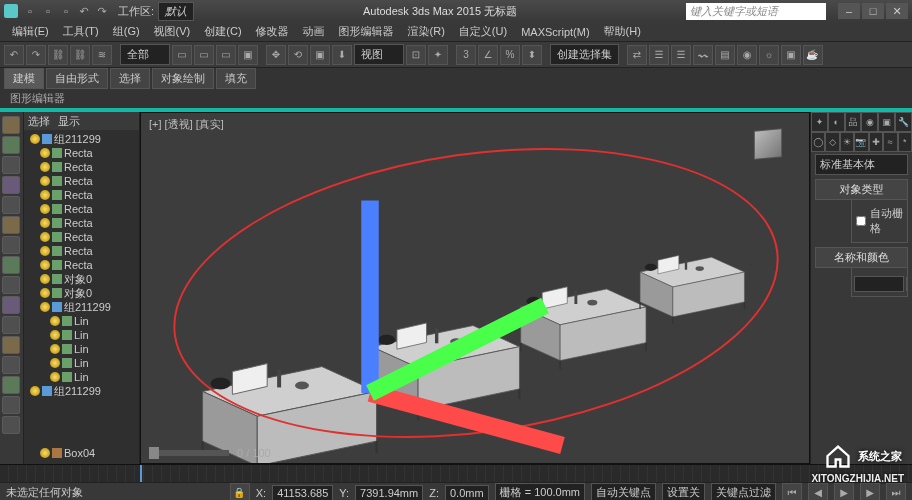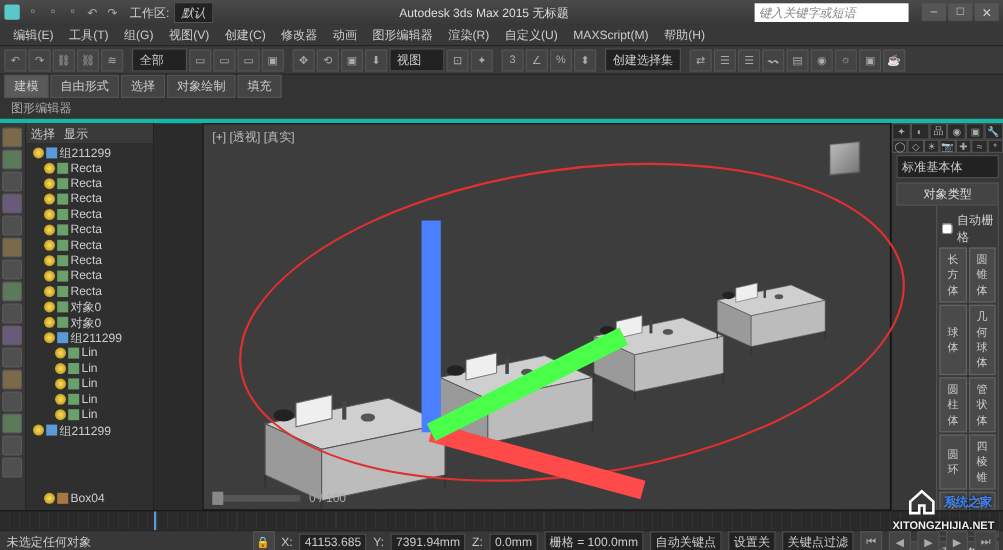--- a/index.html
+++ b/index.html
@@ -37,21 +37,21 @@
 .outliner-hdr { height: 18px; background: #444; padding: 2px 4px; border-bottom: 1px solid #222; }
 .tree { flex: 1; overflow: hidden; padding: 2px; }
 .tree-item { display: flex; align-items: center; gap: 2px; padding: 0 2px; height: 14px; white-space: nowrap; overflow: hidden; }
 .tree-item .bulb { width: 10px; height: 10px; background: radial-gradient(#ffdd66,#aa8800); border-radius: 50%; flex-shrink: 0; }
 .tree-item .ico { width: 10px; height: 10px; flex-shrink: 0; }
 .tree-item .ico.grp { background: #5a9ad6; }
 .tree-item .ico.obj { background: #6aa06a; }
 .tree-item .ico.box { background: #aa7744; }
 .tree-item .lbl { color: #ccc; overflow: hidden; text-overflow: ellipsis; }
 .tree-item.indent { padding-left: 14px; }
-.viewport { flex: 1; background: #3d3d3d; position: relative; border: 1px solid #111; margin-left: 44px; }
+.viewport { flex: 1; background: #3d3d3d; position: relative; border: 1px solid #111; }
 .viewport-label { position: absolute; top: 4px; left: 8px; color: #bbb; }
 .viewport svg { position: absolute; inset: 0; width: 100%; height: 100%; }
 .viewcube { position: absolute; top: 8px; right: 16px; width: 50px; height: 50px; }
 .viewcube .cube { width: 30px; height: 30px; background: linear-gradient(135deg,#bbb,#777); transform: rotateX(15deg) rotateY(-20deg); margin: 8px auto; border: 1px solid #555; }
 .axis { position: absolute; bottom: 40px; left: 12px; width: 40px; height: 40px; }
 .vp-slider { position: absolute; bottom: 4px; left: 8px; display: flex; align-items: center; gap: 8px; color: #aaa; }
 .vp-slider .track { width: 80px; height: 6px; background: #555; position: relative; }
 .vp-slider .thumb { position: absolute; left: 0; top: -3px; width: 10px; height: 12px; background: #888; }
 .right-panel { width: 102px; background: #383838; border-left: 1px solid #222; display: flex; flex-direction: column; }
 .rp-tabs { height: 20px; display: flex; background: #2a2a2a; }
@@ -66,21 +66,21 @@
 .rp-grid button, .rp-roll-body button { background: #4a4a4a; border: 1px solid #666; color: #ccc; padding: 3px 2px; font-size: 10px; cursor: pointer; }
 .rp-colorfield { display: flex; align-items: center; gap: 2px; margin-top: 4px; }
 .rp-colorfield input { flex: 1; background: #222; border: 1px solid #555; color: #ccc; padding: 1px; width: 50px; }
 .rp-colorfield .sw { width: 22px; height: 14px; background: #6a8aaa; border: 1px solid #555; }
 .timeline { height: 18px; background: #2a2a2a; display: flex; align-items: center; position: relative; border-top: 1px solid #111; }
 .timeline .ticks { flex: 1; height: 100%; background: repeating-linear-gradient(90deg,#2a2a2a,#2a2a2a 8px,#333 8px,#333 9px); position: relative; }
 .timeline .marker { position: absolute; left: 140px; top: 0; height: 100%; width: 2px; background: #5a9ad6; }
 .status { height: 20px; background: #383838; display: flex; align-items: center; padding: 0 6px; gap: 6px; border-top: 1px solid #222; }
 .status .field { background: #222; border: 1px solid #555; padding: 1px 4px; color: #ccc; }
 .status .spacer { flex: 1; }
-.watermark { position: absolute; right: 10px; bottom: 30px; color: #3b82f6; font-size: 20px; font-weight: bold; display: flex; align-items: center; gap: 6px; text-shadow: 0 0 4px #000; justify-content: center; }
+.watermark { position: absolute; right: 10px; bottom: 30px; color: #ffffff; font-size: 20px; font-weight: bold; display: flex; align-items: center; gap: 6px; text-shadow: 0 0 4px #000; justify-content: center; }
 .watermark .house { width: 28px; height: 28px; }
 .watermark-url { position: absolute; right: 8px; bottom: 16px; color: #eee; font-size: 10px; text-shadow: 0 0 3px #000; font-weight: bold; }
 .red-ellipse { position: absolute; border: 2px solid #e03030; border-radius: 50%; pointer-events: none; }
 </style>
 </head>
 <body>
 
 <div class="titlebar">
   <div class="logo"></div>
   <div class="quick">
@@ -388,32 +388,20 @@
       <div>*</div>
     </div>
     <div class="rp-dropdown">标准基本体</div>
     <div class="rp-rollout">
       <div class="rp-roll-hdr">对象类型</div>
       <div class="rp-roll-body">
         <div class="rp-check">
             <input type="checkbox" style="">
             <span>自动栅格</span>
           </div>
-        <div class="rp-grid" id="prims">
-            <button>长方体</button>
-            <button>圆锥体</button>
-            <button>球体</button>
-            <button>几何球体</button>
-            <button>圆柱体</button>
-            <button>管状体</button>
-            <button>圆环</button>
-            <button>四棱锥</button>
-            <button>茶壶</button>
-            <button>平面</button>
-          </div>
       </div>
     </div>
     <div class="rp-rollout">
       <div class="rp-roll-hdr">名称和颜色</div>
       <div class="rp-roll-body">
         <div class="rp-colorfield">
           <input type="text" style="">
           <div class="sw"></div>
         </div>
       </div>

